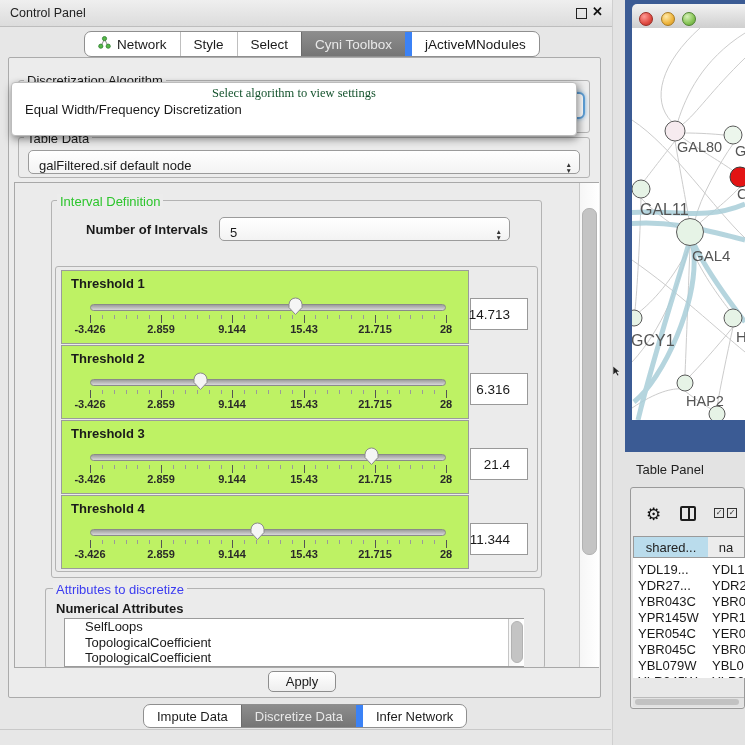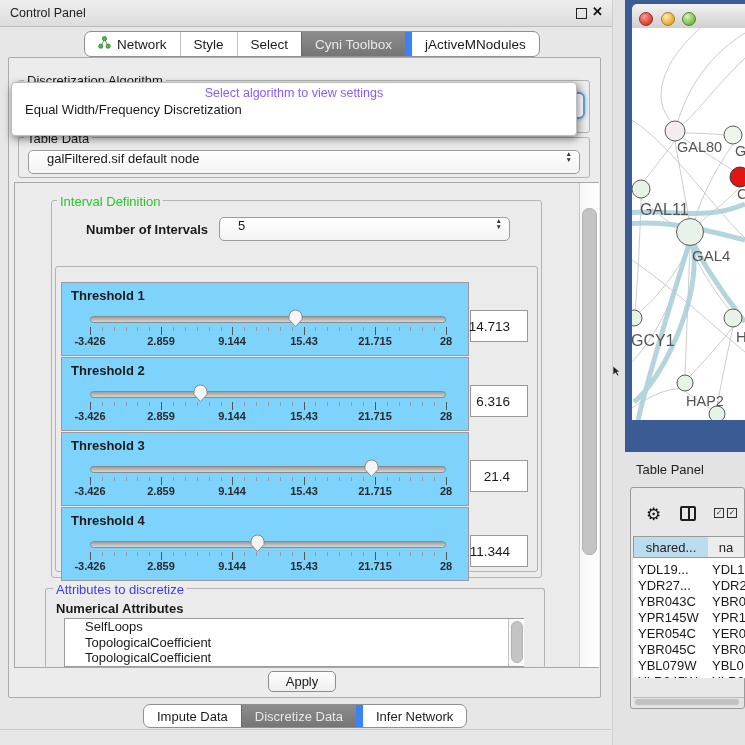--- a/index.html
+++ b/index.html
@@ -22,38 +22,38 @@
   #main-tabs{left:84px;top:31px;height:26px;}
   #bottom-tabs{left:143px;top:704px;height:24px;font-size:13px;}
   .net-icon{margin-right:6px;}
   
   #content-panel{left:8px;top:57px;width:593px;height:641px;background:#ececec;border:1px solid #ababab;border-radius:2px;box-sizing:border-box;}
   .group{border:1px solid #b3b3b3;border-radius:3px;box-sizing:border-box;}
   .group-label{position:absolute;background:#ececec;padding:0 3px;font-size:13px;white-space:nowrap;}
   .green{color:#2dc52d;}
   .blue{color:#3c3cf0;}
   
-  .combo{position:absolute;display:flex;align-items:flex-start;background:linear-gradient(#ffffff,#f3f3f3);
-         border:1px solid #9b9b9b;border-radius:5px;box-sizing:border-box;font-size:13px;padding-left:18px;gap:36px;}
+  .combo{position:absolute;display:flex;align-items:flex-end;background:linear-gradient(#ffffff,#f3f3f3);
+         border:1px solid #9b9b9b;border-radius:5px;box-sizing:border-box;font-size:13px;padding-left:10px;gap:36px;}
   .stepper{margin-left:auto;display:flex;flex-direction:column;align-items:center;padding-right:7px;
            font-size:6.5px;line-height:5.5px;color:#333;}
   
   #algo-combo-focused{left:28px;top:92px;width:557px;height:27px;border-radius:6px;background:#fff;
         border:2px solid #5d9ed6;box-shadow:0 0 4px #7ab1dd;z-index:30;box-sizing:border-box;}
   #algo-popup{left:11px;top:82px;width:566px;height:54px;background:#fff;border:1px solid #bcbcbc;border-radius:4px;
         box-shadow:0 4px 8px rgba(0,0,0,.35),3px 1px 6px rgba(0,0,0,.18);z-index:40;padding-top:2px;box-sizing:border-box;}
-  .popup-prompt{text-align:center;color:#8b5cf6;font-size:12.5px;height:17px;line-height:17px;}
+  .popup-prompt{text-align:center;color:#14532d;font-size:12.5px;height:17px;line-height:17px;font-family:Liberation Serif, serif;}
   .popup-item{font-size:13px;padding-left:13px;height:16px;line-height:16px;}
   .popup-item.bold{font-weight:bold;}
   
   #viewport{left:14px;top:182px;width:585px;height:486px;background:#ebebeb;border:1px solid #a8a8a8;box-sizing:border-box;}
   .vscroll-track{background:linear-gradient(90deg,#f6f6f6,#ffffff);border-left:1px solid #c6c6c6;}
   .scroll-thumb{position:absolute;background:#c4c4c4;border:1px solid #b2b2b2;border-radius:7px;}
   
-  .tpanel{position:absolute;left:61px;width:408px;height:74px;border:1px solid #9b9b9b;background:#7dd3fc;box-sizing:border-box;margin-top:12px;}
+  .tpanel{position:absolute;left:61px;width:408px;height:74px;border:1px solid #9b9b9b;background:#bef264;box-sizing:border-box;}
   .tlabel{position:absolute;left:9px;top:5px;font-weight:bold;font-size:13px;}
   .track{position:absolute;left:28px;top:33px;width:356px;height:7px;border-radius:4px;border:1px solid #8a8a8a;
          background:linear-gradient(#9d9d9d,#d8d8d8);box-sizing:border-box;}
   .ticks-minor{position:absolute;left:28px;top:44px;width:358px;height:4px;
          background:repeating-linear-gradient(90deg,#9a9a9a 0 1px,transparent 1px 11.867px);}
   .ticks-major{position:absolute;left:28px;top:44px;width:358px;height:8px;
          background:repeating-linear-gradient(90deg,#555 0 1px,transparent 1px 71.2px);}
   .tick-label{position:absolute;top:52px;transform:translateX(-50%);font-size:11px;font-weight:bold;color:#2a2a2a;}
   .thumb{position:absolute;top:26px;width:15px;height:19px;z-index:5;}
   .valbox{position:absolute;left:408px;top:27px;width:58px;height:32px;background:#fff;border:1px solid #999;

